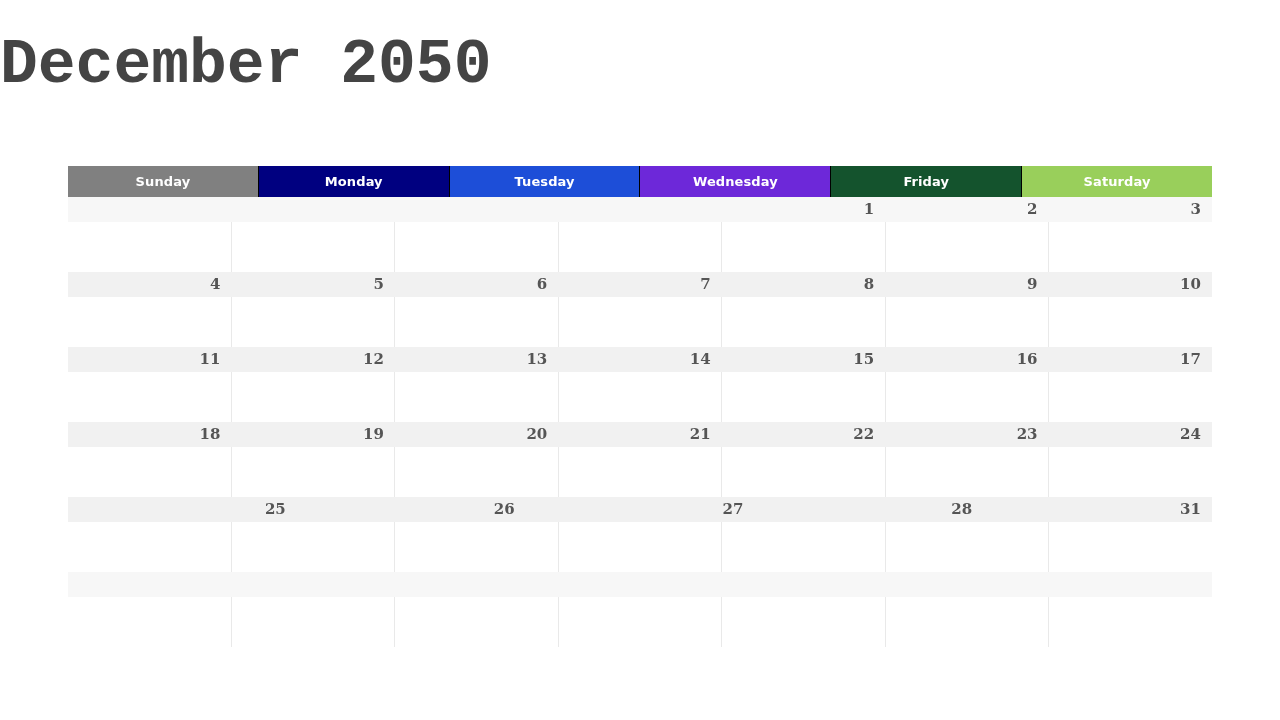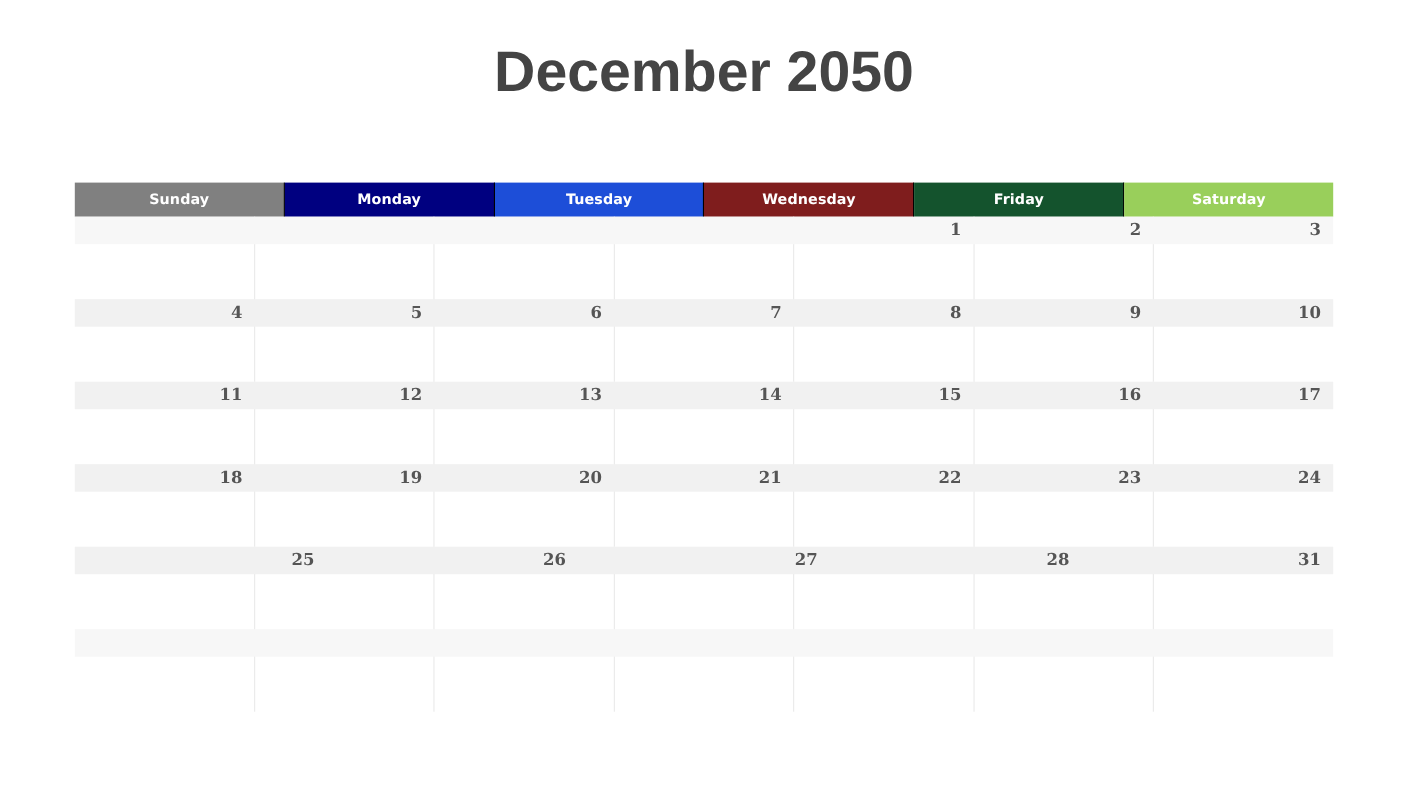--- a/index.html
+++ b/index.html
@@ -19,23 +19,22 @@
     width: 1280px;
     height: 720px;
   }
 
   
   .title {
     position: absolute;
     top: 36px;
     left: 0;
     width: 1280px;
-    text-align: center;
-    font-family: Liberation Sans, sans-serif;
-    font-size: 52px;
+    font-family: Liberation Mono, monospace;
+    font-size: 63px;
     font-weight: bold;
     color: #444444;
     letter-spacing: 0px;
     line-height: 60px;
     white-space: nowrap;
   }
 
   
   .calendar {
     position: absolute;
@@ -125,21 +124,21 @@
     <div class="header-row">
         <div class="header-cell" style="background: rgb(128, 128, 128);">
           <span>Sunday</span>
         </div>
         <div class="header-cell" style="background: rgb(0, 0, 128); text-align: center;">
           <span>Monday</span>
         </div>
         <div class="header-cell" style="background: #1d4ed8;">
           <span>Tuesday</span>
         </div>
-        <div class="header-cell" style="background: #7f1d1d;">
+        <div class="header-cell" style="background: #6d28d9;">
           <span>Wednesday</span>
         </div>
         <div class="header-cell" style="background: #14532d;">
           <span>Friday</span>
         </div>
         <div class="header-cell" style="background: rgb(153, 207, 91);">
           <span>Saturday</span>
         </div>
       </div>
 

